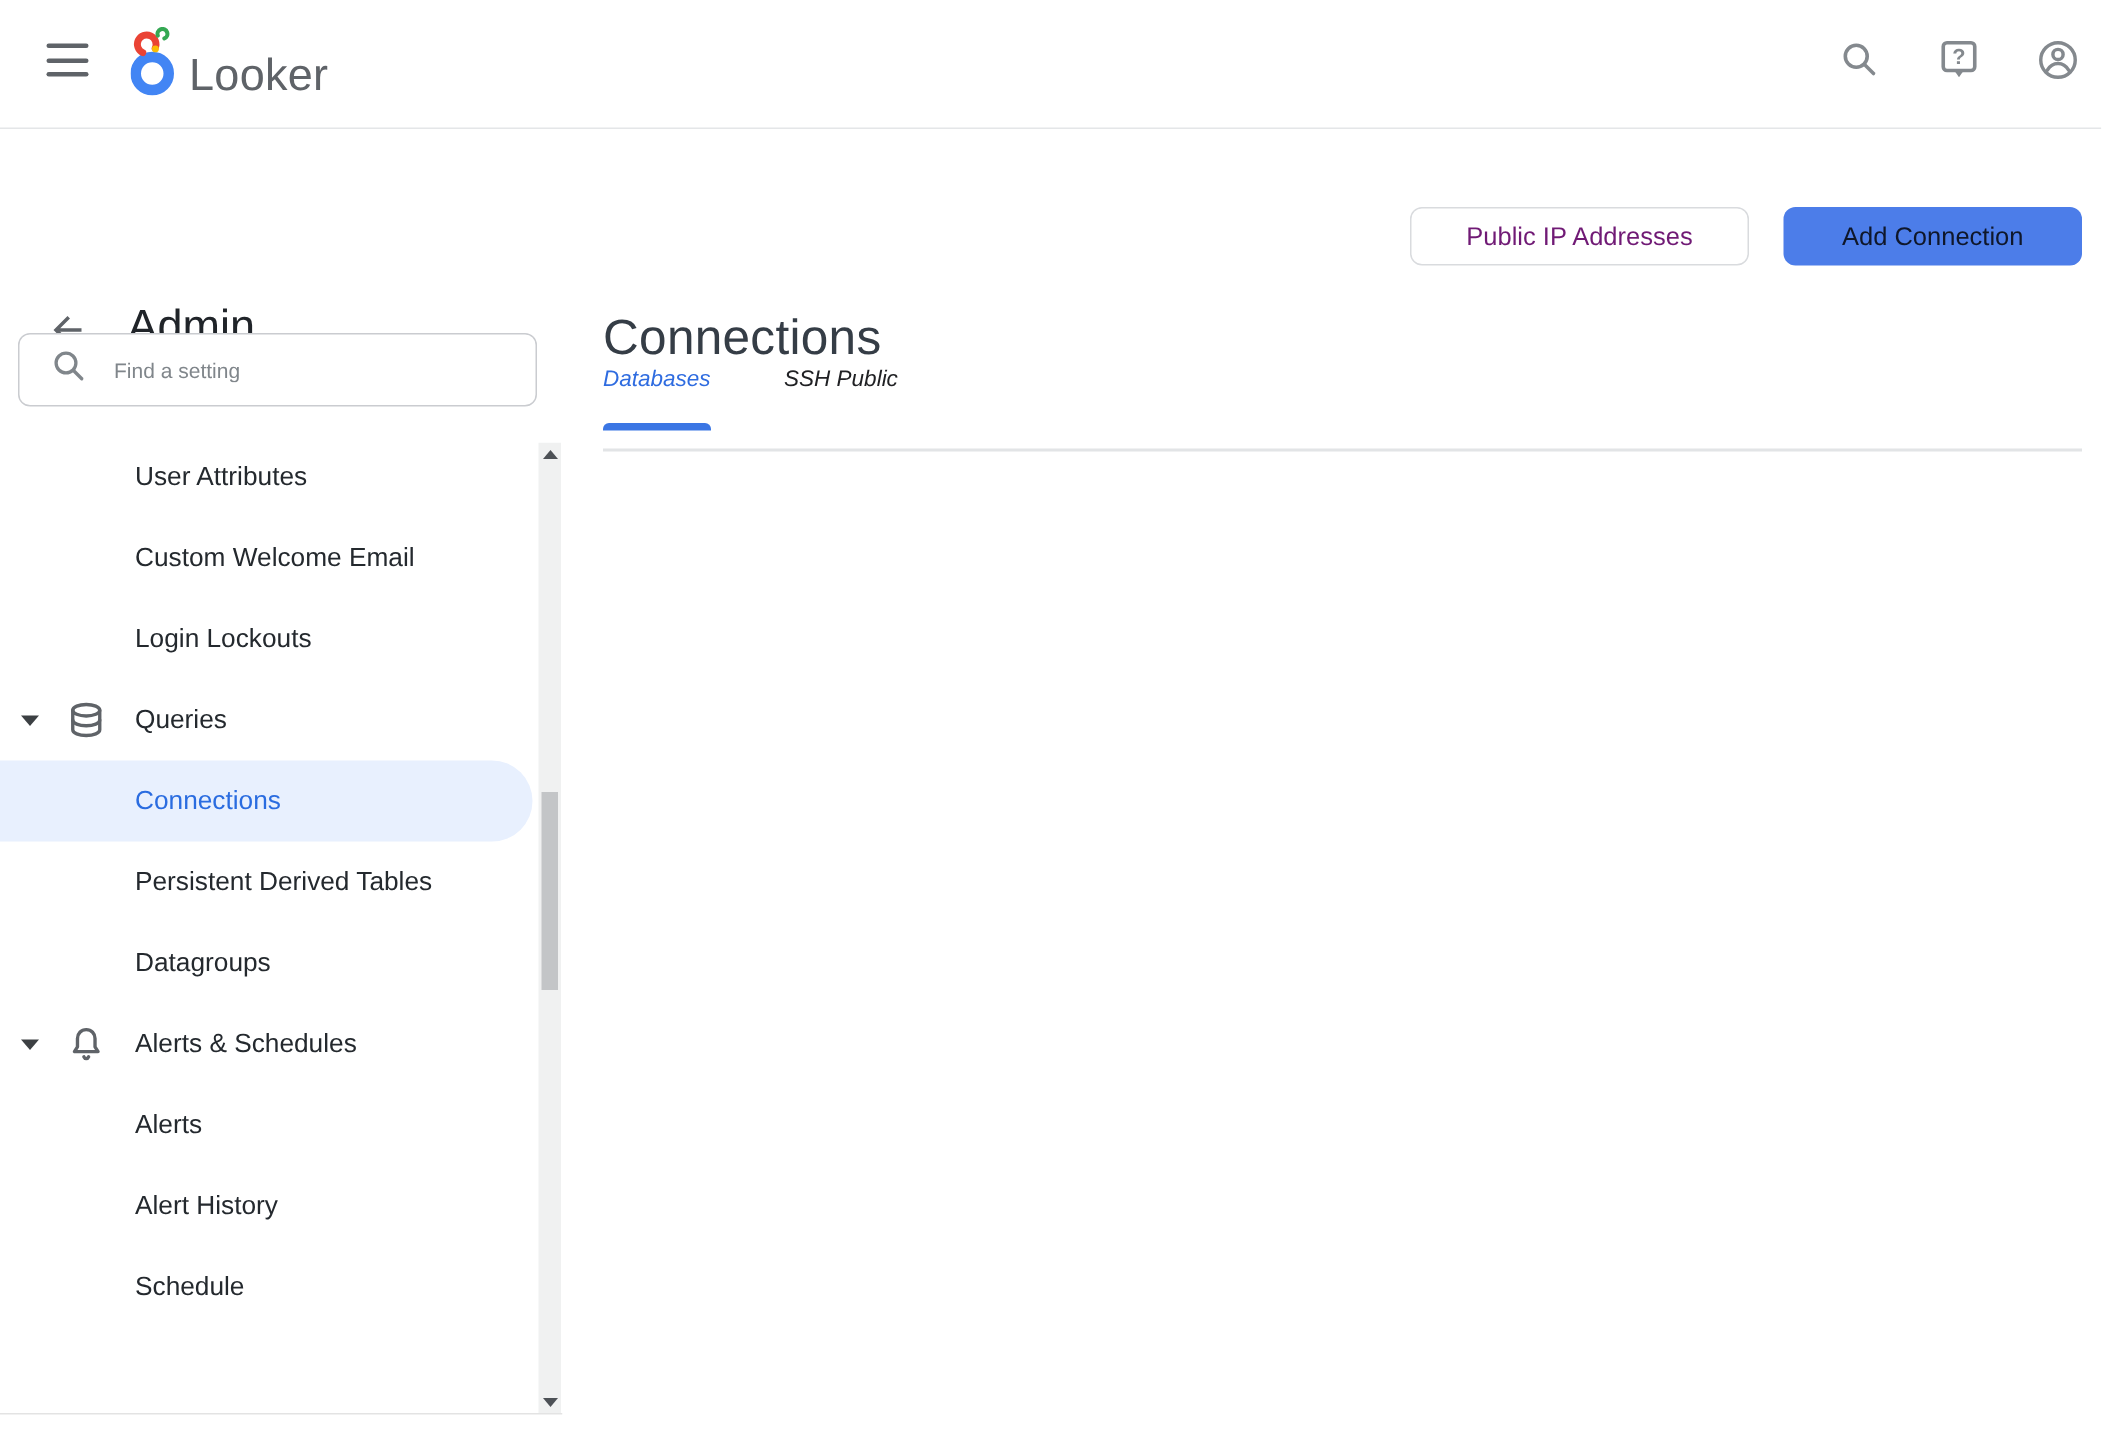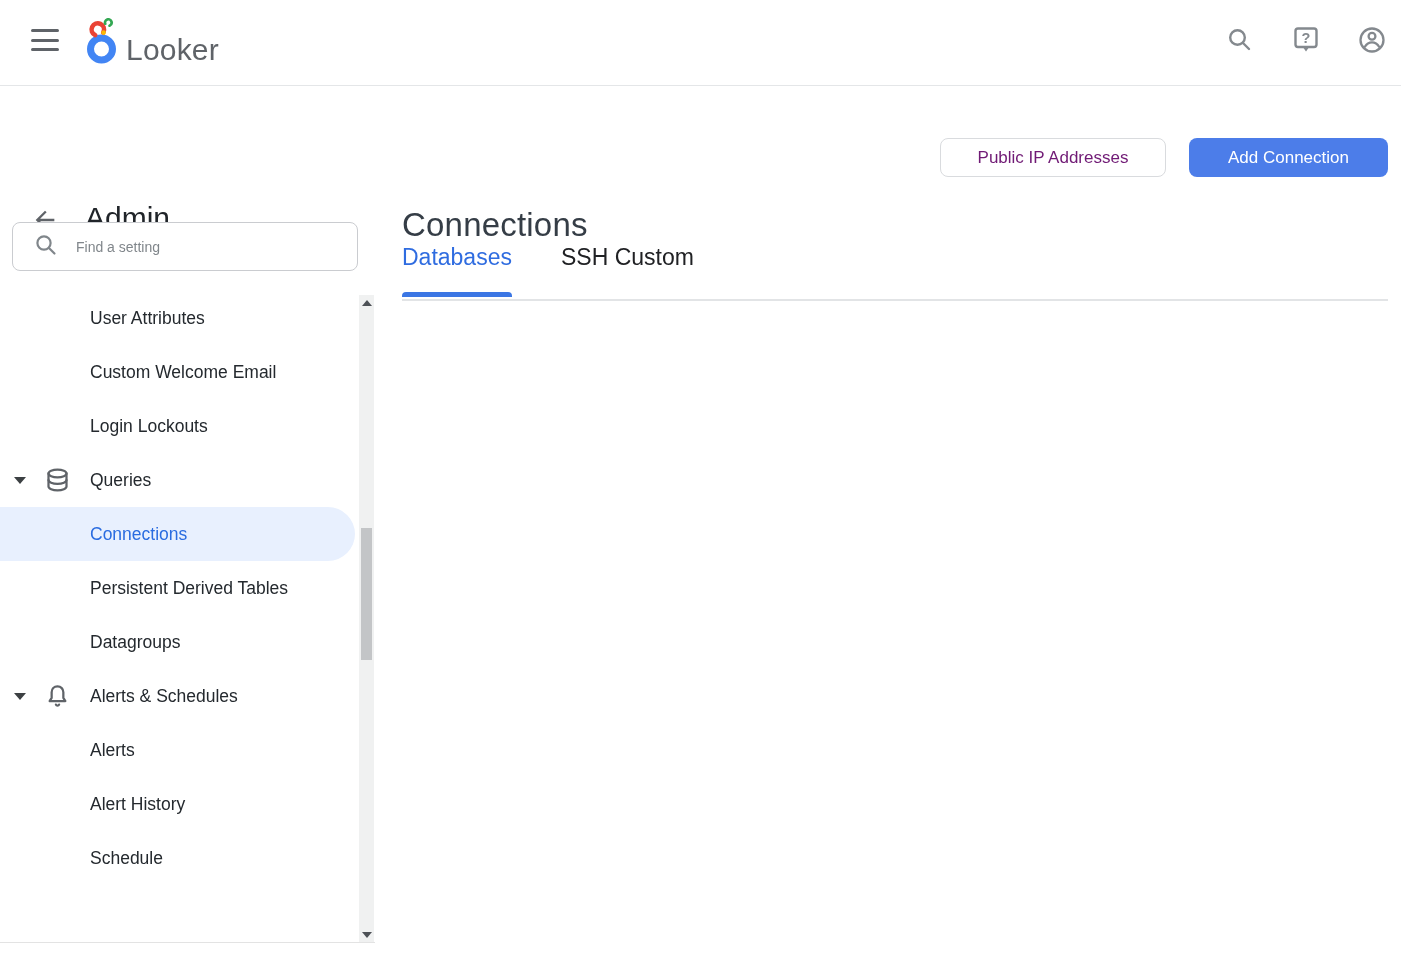--- a/index.html
+++ b/index.html
@@ -38,23 +38,23 @@
   .sb-up{top:0;} .sb-down{bottom:0;}
   .sb-up::after,.sb-down::after{content:"";position:absolute;left:50%;top:50%;transform:translate(-50%,-50%);width:0;height:0;border-left:5px solid transparent;border-right:5px solid transparent;}
   .sb-up::after{border-bottom:6px solid #4d5156;}
   .sb-down::after{border-top:6px solid #4d5156;}
   .sb-thumb{position:absolute;left:2px;top:233px;width:11px;height:132px;background:#c3c5c7;cursor:grab;}
 
   
   .main{position:absolute;left:375px;top:86px;width:1026px;height:877px;background:#fff;}
   .page-title{position:absolute;left:27px;top:120px;margin:0;font-size:33px;font-weight:400;color:#353d46;letter-spacing:.2px;}
   .btn-outline{position:absolute;left:565px;top:52px;width:226px;height:39px;background:#fff;border:1px solid #d9dbde;border-radius:8px;color:#701a75;font-size:17px;font-weight:500;cursor:pointer;}
-  .btn-primary{position:absolute;left:814px;top:52px;width:199px;height:39px;background:#4c7de9;border:none;border-radius:8px;color:#ffffff;font-size:17px;font-weight:500;cursor:pointer;}
+  .btn-primary{position:absolute;left:814px;top:52px;width:199px;height:39px;background:#4c7de9;border:none;border-radius:8px;color:#0f172a;font-size:17px;font-weight:500;cursor:pointer;}
   .tabs{position:absolute;left:27px;top:158px;display:flex;}
-  .tab{position:relative;background:none;border:none;padding:0 0 26px 0;margin:0;font-size:23px;font-weight:500;color:#202124;cursor:pointer;}
+  .tab{position:relative;background:none;border:none;padding:0 0 26px 0;margin:0;font-size:15px;font-weight:500;color:#202124;cursor:pointer;font-style:italic;}
   .tab.first{margin-right:49px;}
   .tab.active{color:#2f6ce0;}
   .tab.active .tab-underline{position:absolute;left:0;bottom:0;width:100%;height:5px;background:#3b76e4;border-radius:4px 4px 0 0;}
   .tabs-divider{position:absolute;left:27px;top:213px;width:986px;height:2px;background:#e2e4e6;}
 </style>
 </head>
 <body>
 
 <div class="screen">
 
@@ -189,19 +189,19 @@
 
     <button class="btn-outline">Public IP Addresses</button>
     <button class="btn-primary">Add Connection</button>
 
     <div class="tabs">
       <button class="tab first active">
         <span>Databases</span>
         <span class="tab-underline"></span>
       </button>
       <button class="tab">
-        <span>SSH Custom</span>
+        <span>SSH Public</span>
       </button>
     </div>
     <div class="tabs-divider"></div>
   </main>
 
 </div>
 
 </body></html>

